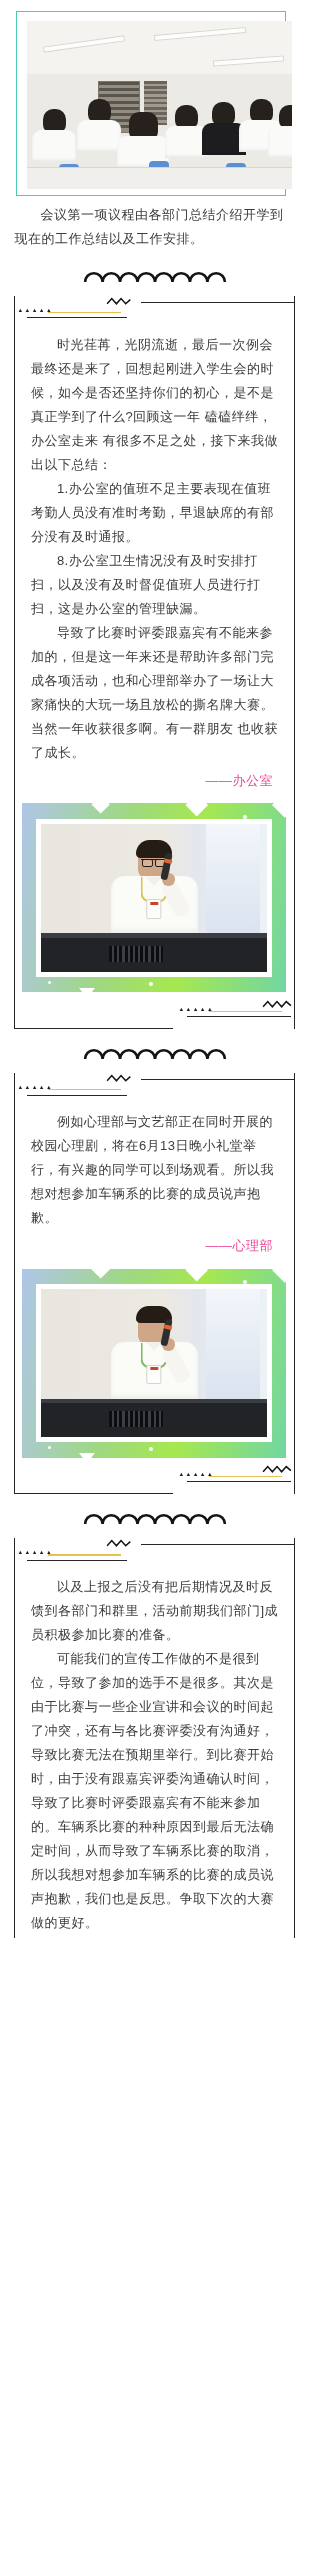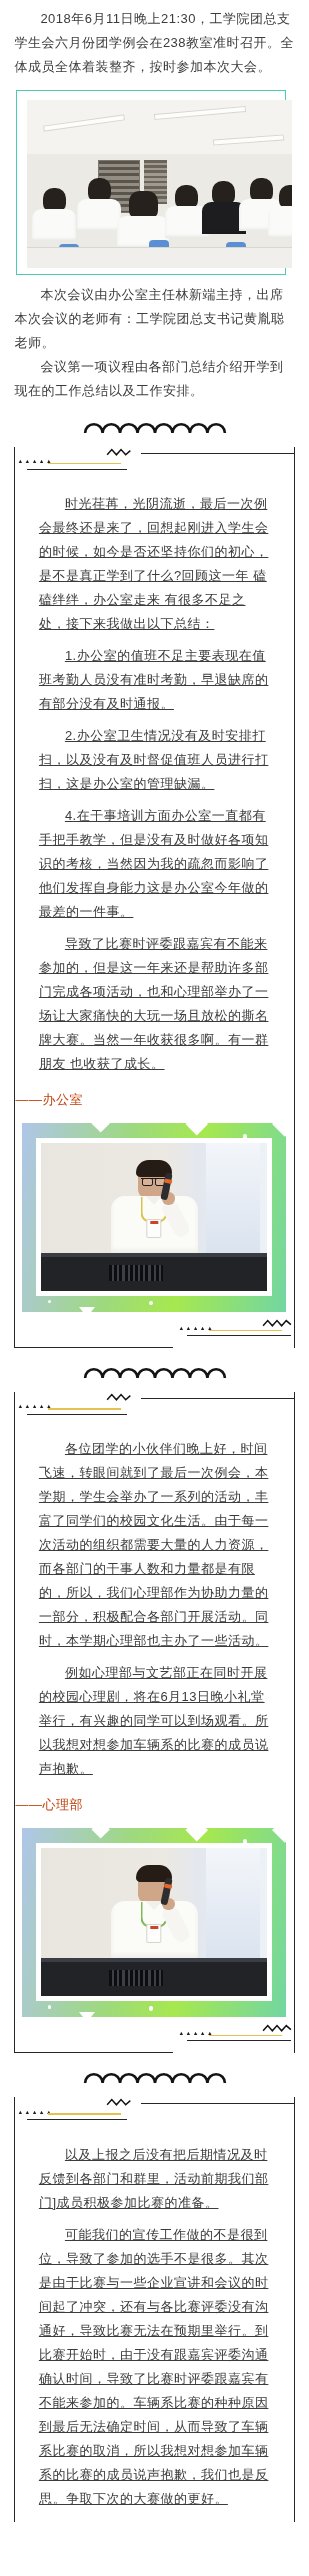--- a/index.html
+++ b/index.html
@@ -40,22 +40,22 @@
   .zig{position:absolute;}
   .qdeco .zig{left:91px;top:0;}
   .topline{position:absolute;left:126px;right:-1px;top:6.2px;height:0;border-top:1px solid #262626;}
   .tris{position:absolute;font-size:5.7px;letter-spacing:1.5px;color:#1c1c1c;top:11.3px;}
   .qdeco .tris{left:2.1px;}
   .yline{position:absolute;height:1.5px;background:#e5c14f;}
   .qdeco .yline{left:33px;top:16px;width:73px;}
   .bline{position:absolute;height:1px;background:#262626;}
   .qdeco .bline{left:11.3px;top:21.6px;width:100px;}
   .qbody{padding:9.3px 13.4px 3.1px 15.5px;}
-  .qbody .para{margin:8px;text-decoration:underline;}
-  .sig{font-size:13px;line-height:24px;letter-spacing:0.5px;text-align:left;padding:1px 20.6px 3.1px 0;color:#c2410c;}
+  .qbody .para{margin:0;}
+  .sig{font-size:13px;line-height:24px;letter-spacing:0.5px;text-align:right;padding:1px 20.6px 3.1px 0;color:#ec4899;}
   .qfoot{position:relative;height:31px;}
   .qfoot .zig{right:2.1px;top:1px;}
   .qfoot .tris{left:163px;top:8.2px;}
   .qfoot .yline{left:194px;top:13px;width:73px;}
   .qfoot .bline{left:172px;top:18.5px;width:104px;}
   .qfoot .mainline{position:absolute;left:-1px;bottom:0;width:159px;height:0;border-bottom:1px solid #262626;}
 
   
   .gphoto{position:relative;margin:7.2px 7.2px 5.2px 6.2px;height:189px;background:linear-gradient(100deg,#afc6e9 0%,#9ed97e 38%,#a6e84f 62%,#72d6a2 100%);overflow:hidden;}
   .gphoto .notch1{position:absolute;left:72px;top:-5.2px;width:13.4px;height:13.4px;background:#fff;transform:rotate(45deg);}
@@ -90,23 +90,20 @@
   .mic .ring{position:absolute;left:-0.5px;top:6.2px;width:8.2px;height:3.6px;background:#e2672c;border-radius:1.5px;}
   .console{position:absolute;left:0;right:0;bottom:0;height:26%;background:#212327;}
   .console .ctop{position:absolute;left:0;right:0;top:0;height:4.6px;background:#3a3d43;}
   .console .grille{position:absolute;left:30%;top:32%;width:24%;height:42%;background:repeating-linear-gradient(90deg,#0c0d0f 0 3.1px,#3c4046 3.1px 5.2px);}
 </style>
 </head>
 <body>
 
 <div class="page">
 
-  <div class="intro-block">
-    <p class="para">2018年6月11日晚上21:30，工学院团总支学生会六月份团学例会在238教室准时召开。全体成员全体着装整齐，按时参加本次大会。</p>
-  </div>
 
   <figure class="photo1">
     <div class="frame"></div>
     <div class="ph">
       <div class="scene">
         <div class="sc-ceiling"></div>
         <div class="lightbar lb1"></div>
           <div class="lightbar lb2"></div>
           <div class="lightbar lb3"></div>
         <div class="sc-window"></div>
@@ -140,42 +137,40 @@
             <div class="storso"></div>
           </div>
         <div class="chair" style="left:12%;bottom:4%;"></div>
         <div class="chair" style="left:46%;bottom:6%;"></div>
         <div class="chair" style="left:75%;bottom:5%;"></div>
         <div class="desk"></div>
       </div>
     </div>
   </figure>
 
-  <p class="para">本次会议由办公室主任林新端主持，出席本次会议的老师有：工学院团总支书记黄胤聪老师。</p>
   <p class="para">会议第一项议程由各部门总结介绍开学到现在的工作总结以及工作安排。</p>
 
   <svg class="scallop" width="144" height="18.5" viewBox="0 0 280 36">
     <path d="M4,33 a15.5,15.5 0 0 1 34,0 a15.5,15.5 0 0 1 34,0 a15.5,15.5 0 0 1 34,0 a15.5,15.5 0 0 1 34,0 a15.5,15.5 0 0 1 34,0 a15.5,15.5 0 0 1 34,0 a15.5,15.5 0 0 1 34,0 a15.5,15.5 0 0 1 34,0" fill="none" stroke="#141414" stroke-width="5"></path>
   </svg>
 
   <section class="qbox">
     <div class="qdeco">
       <svg class="zig" width="27" height="10.3" viewBox="0 0 52 20">
           <polyline points="2,15 11,5 20,15 29,5 38,15 47,7" fill="none" stroke="#141414" stroke-width="3"></polyline>
         </svg>
       <div class="topline"></div>
       <div class="tris">▲▲▲▲▲</div>
       <div class="yline"></div>
         <div class="bline"></div>
     </div>
     <div class="qbody">
       <p class="para">时光荏苒，光阴流逝，最后一次例会最终还是来了，回想起刚进入学生会的时候，如今是否还坚持你们的初心，是不是真正学到了什么?回顾这一年 磕磕绊绊，办公室走来 有很多不足之处，接下来我做出以下总结：</p>
       <p class="para">1.办公室的值班不足主要表现在值班考勤人员没有准时考勤，早退缺席的有部分没有及时通报。</p>
-      <p class="para">2.办公室卫生情况没有及时安排打扫，以及没有及时督促值班人员进行打扫，这是办公室的管理缺漏。</p>
-      <p class="para">4.在干事培训方面办公室一直都有手把手教学，但是没有及时做好各项知识的考核，当然因为我的疏忽而影响了他们发挥自身能力这是办公室今年做的最差的一件事。</p>
+      <p class="para">8.办公室卫生情况没有及时安排打扫，以及没有及时督促值班人员进行打扫，这是办公室的管理缺漏。</p>
       <p class="para">导致了比赛时评委跟嘉宾有不能来参加的，但是这一年来还是帮助许多部门完成各项活动，也和心理部举办了一场让大家痛快的大玩一场且放松的撕名牌大赛。当然一年收获很多啊。有一群朋友 也收获了成长。</p>
     </div>
     <div class="sig">——办公室</div>
     <figure class="gphoto">
       <div class="notch1"></div>
         <div class="notch2"></div>
         <div class="corner"></div>
         <div class="dot1"></div>
         <div class="dot2"></div>
         <div class="tri-b"></div>
@@ -229,21 +224,20 @@
     <div class="qdeco">
       <svg class="zig" width="27" height="10.3" viewBox="0 0 52 20">
           <polyline points="2,15 11,5 20,15 29,5 38,15 47,7" fill="none" stroke="#141414" stroke-width="3"></polyline>
         </svg>
       <div class="topline"></div>
       <div class="tris">▲▲▲▲▲</div>
       <div class="yline"></div>
         <div class="bline"></div>
     </div>
     <div class="qbody">
-      <p class="para">各位团学的小伙伴们晚上好，时间飞速，转眼间就到了最后一次例会，本学期，学生会举办了一系列的活动，丰富了同学们的校园文化生活。由于每一次活动的组织都需要大量的人力资源，而各部门的干事人数和力量都是有限的，所以，我们心理部作为协助力量的一部分，积极配合各部门开展活动。同时，本学期心理部也主办了一些活动。</p>
       <p class="para">例如心理部与文艺部正在同时开展的校园心理剧，将在6月13日晚小礼堂举行，有兴趣的同学可以到场观看。所以我想对想参加车辆系的比赛的成员说声抱歉。</p>
     </div>
     <div class="sig">——心理部</div>
     <figure class="gphoto">
       <div class="notch1"></div>
         <div class="notch2"></div>
         <div class="corner"></div>
         <div class="dot1"></div>
         <div class="dot2"></div>
         <div class="tri-b"></div>

